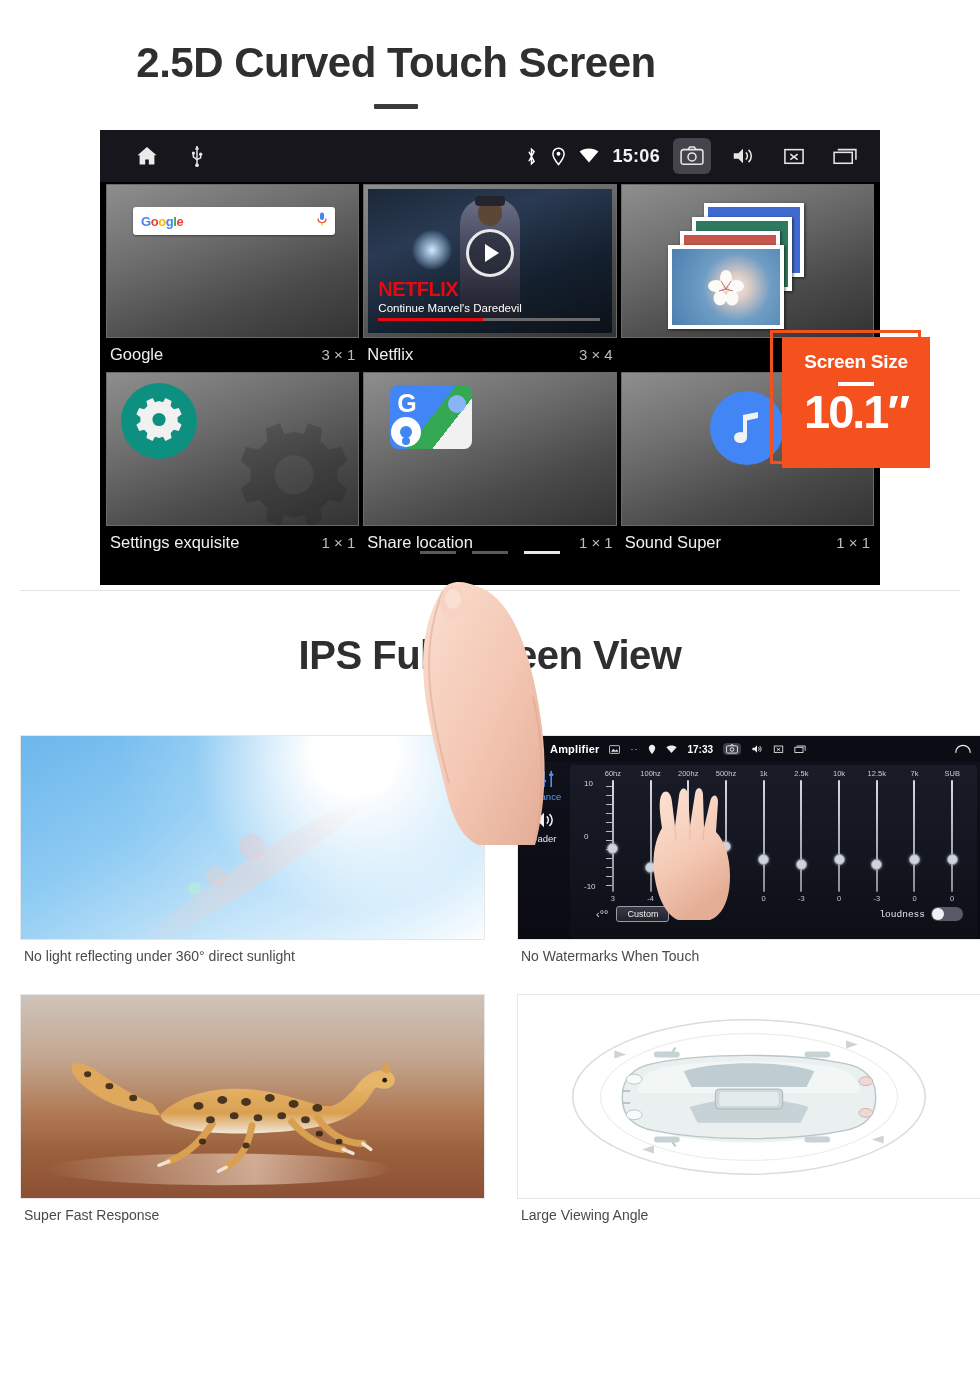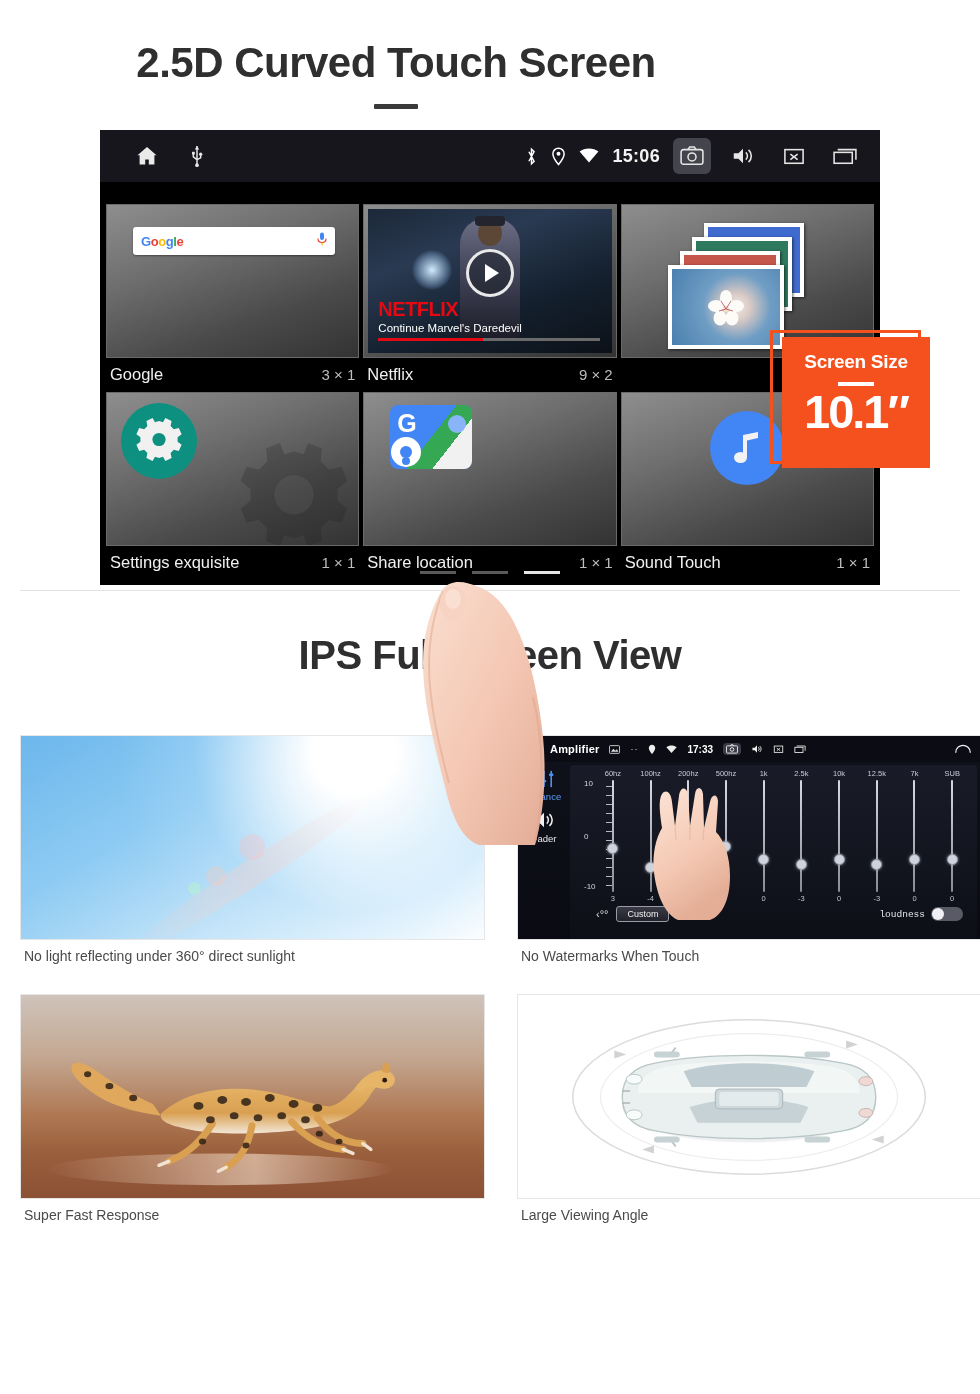--- a/index.html
+++ b/index.html
@@ -31,21 +31,21 @@
     position:relative;height:52px;background:#16161c;
     display:flex;align-items:center;padding:0 12px;box-sizing:border-box;
   }
   .sb-left{display:flex;align-items:center;gap:30px;padding-left:22px;}
   .sb-right{display:flex;align-items:center;gap:13px;margin-left:auto;padding-right:4px;}
   .sb-icon{display:flex;align-items:center;justify-content:center;color:#e8e8e8;}
   .sb-time{color:#f2f2f2;font-size:18px;font-weight:bold;letter-spacing:0.3px;}
   .sb-btn{width:38px;height:36px;display:flex;align-items:center;justify-content:center;border-radius:6px;}
   .sb-btn.active{background:#44444c;}
   
-  .grid{position:relative;padding:22px 6px 0 6px;text-decoration:underline;}
+  .grid{position:relative;padding:2px 6px 0 6px;text-decoration:underline;}
   .grow{display:flex;gap:4px;}
   .cell{position:relative;width:255px;}
   .thumb{
     height:152px;border:1px solid #6a6a6a;
     background:linear-gradient(160deg,#8e8e8e 0%,#6e6e6e 35%,#4a4a4a 70%,#333 100%);
     position:relative;overflow:hidden;
   }
   .cell-lab{
     display:flex;justify-content:space-between;align-items:center;
     padding:7px 4px 8px 4px;
@@ -280,21 +280,21 @@
                 <div class="nf-play"></div>
                 <div class="nf-brand">NETFLIX</div>
                 <div class="nf-sub">Continue Marvel's Daredevil</div>
                 <div class="nf-bar">
                     <i></i>
                   </div>
               </div>
             </div>
             <div class="cell-lab">
               <span class="cell-name">Netflix</span>
-              <span class="cell-size">9 × 2</span>
+              <span class="cell-size">3 × 4</span>
             </div>
           </div>
 
           <div class="cell">
             <div class="thumb">
               <div class="pg">
                 <div class="ph p4"></div>
                 <div class="ph p3"></div>
                 <div class="ph p2"></div>
                 <div class="ph p1">
@@ -360,21 +360,21 @@
           <div class="cell">
             <div class="thumb">
               <div class="mu-circle">
                 <svg width="40" height="42" viewBox="0 0 40 42">
                   <path d="M16 30 L16 8 L31 5 L31 11 L20 13.4 L20 30 Z" fill="#f2f2f2"></path>
                   <ellipse cx="13.5" cy="30.5" rx="6.5" ry="5.6" fill="#f2f2f2"></ellipse>
                 </svg>
               </div>
             </div>
             <div class="cell-lab">
-              <span class="cell-name">Sound Touch</span>
+              <span class="cell-name">Sound Super</span>
               <span class="cell-size">1 × 1</span>
             </div>
           </div>
 
         </div>
 
         <div class="dots">
           <i></i>
           <i></i>
           <i class="on"></i>

